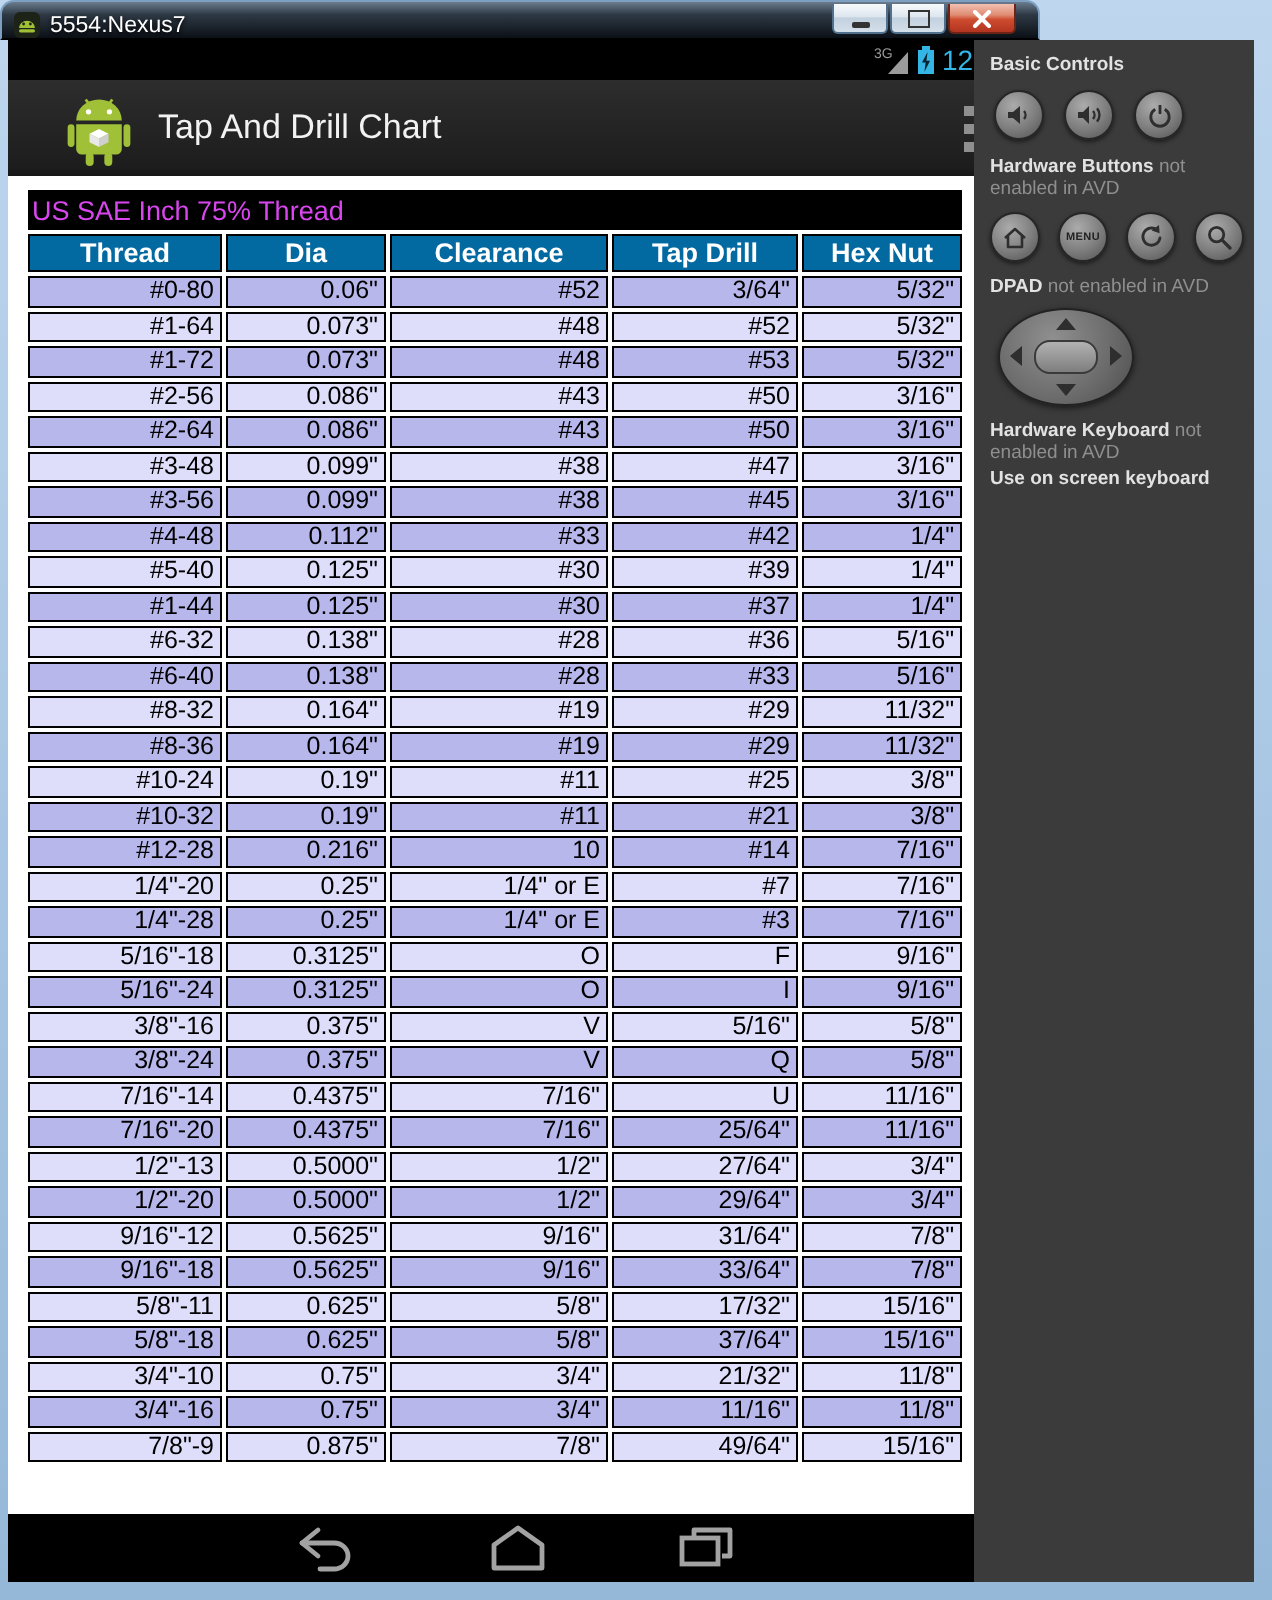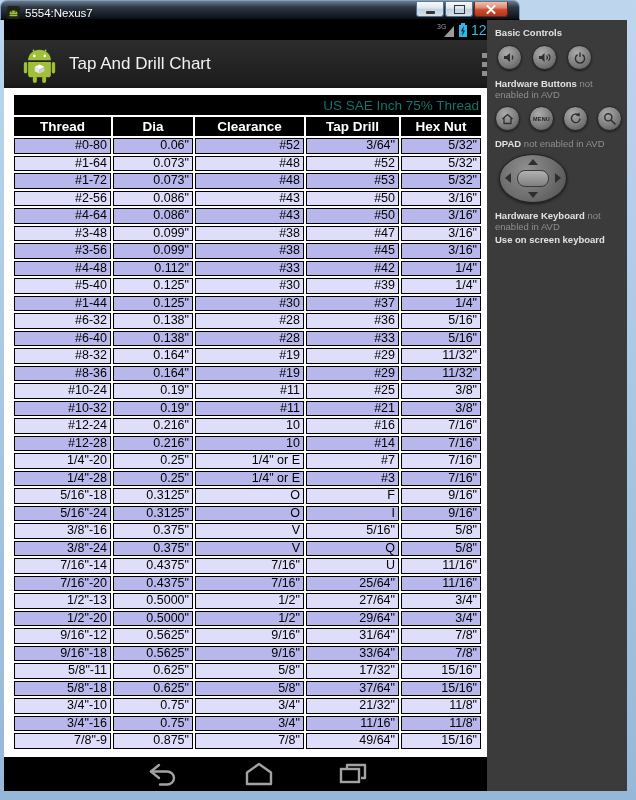--- a/index.html
+++ b/index.html
@@ -23,31 +23,31 @@
   .wbtn.min,.wbtn.max{width:28px;background:linear-gradient(180deg,#f7fafc 0%,#dde6ee 45%,#c2d1df 50%,#d4e0ea 100%);}
   .wbtn.close{width:34px;background:linear-gradient(180deg,#f2c0b2 0%,#de8a70 40%,#ce4c30 55%,#b23520 100%);border-color:#6d2315;}
   .minbar{width:9px;height:3px;background:#333;margin-top:6px;border-radius:1px;}
   .maxbox{width:9px;height:7px;border:1px solid #333;background:transparent;}
 
   
   .screen{position:absolute;left:4px;top:20px;width:505px;height:771px;background:#000;overflow:hidden;}
   .status-bar{height:20px;display:flex;justify-content:flex-end;align-items:center;gap:3px;padding-right:3px;background:#000;}
   .clock{color:#33b5e5;font-size:14px;}
   .action-bar{height:48px;background:linear-gradient(180deg,#2d2d2d 0%,#1d1d1d 90%,#161616 100%);
-    display:flex;align-items:center;padding-left:19px;position:relative;box-sizing:border-box;}
+    display:flex;align-items:center;padding-left:29px;position:relative;box-sizing:border-box;}
   .action-title{color:#f2f2f2;font-size:17px;margin-left:13px;}
   .overflow{position:absolute;right:22px;top:0;height:48px;display:flex;flex-direction:column;justify-content:center;gap:4px;cursor:pointer;}
   .overflow i{display:block;width:5px;height:5px;background:#8f8f8f;}
 
   .app-content{position:absolute;left:0;right:0;top:68px;bottom:34px;background:#fff;overflow:hidden;}
   table.chart{border-collapse:separate;border-spacing:2px;table-layout:fixed;
     width:471px;margin:5px 0 0 8px;background:#fff;}
   table.chart th,table.chart td{border:1px solid #000;overflow:hidden;white-space:nowrap;}
-  th.t-title{background:#000;color:#0f766e;font-weight:normal;font-size:13.5px;height:16px;text-align:right;}
-  th.col{background:#000000;color:#fff;font-weight:bold;font-size:13.5px;height:15px;text-align:center;}
+  th.t-title{background:#000;color:#d946ef;font-weight:normal;font-size:13.5px;height:16px;text-align:left;}
+  th.col{background:#0369a1;color:#fff;font-weight:bold;font-size:13.5px;height:15px;text-align:center;}
   table.chart td{height:13.5px;line-height:13.5px;font-size:12.5px;color:#000;text-align:right;padding:0 3px 0 0;}
   tr.dark td{background:#b7b7ec;}
   tr.light td{background:#dedefa;}
 
   .nav-bar{position:absolute;left:0;right:0;bottom:0;height:34px;background:#000;
     display:flex;align-items:center;justify-content:center;gap:64px;}
   .nav-bar svg{display:block;}
 
   
   .sidebar{position:absolute;left:487px;top:20px;width:140px;height:771px;background:#3b3b3b;
@@ -182,21 +182,21 @@
             <td>5/32"</td>
           </tr>
           <tr class="light">
             <td>#2-56</td>
             <td>0.086"</td>
             <td>#43</td>
             <td>#50</td>
             <td>3/16"</td>
           </tr>
           <tr class="dark">
-            <td>#4-64</td>
+            <td>#2-64</td>
             <td>0.086"</td>
             <td>#43</td>
             <td>#50</td>
             <td>3/16"</td>
           </tr>
           <tr class="light">
             <td>#3-48</td>
             <td>0.099"</td>
             <td>#38</td>
             <td>#47</td>
@@ -264,27 +264,20 @@
             <td>#11</td>
             <td>#25</td>
             <td>3/8"</td>
           </tr>
           <tr class="dark">
             <td>#10-32</td>
             <td>0.19"</td>
             <td>#11</td>
             <td>#21</td>
             <td>3/8"</td>
-          </tr>
-          <tr class="light">
-            <td>#12-24</td>
-            <td>0.216"</td>
-            <td>10</td>
-            <td>#16</td>
-            <td>7/16"</td>
           </tr>
           <tr class="dark">
             <td>#12-28</td>
             <td>0.216"</td>
             <td>10</td>
             <td>#14</td>
             <td>7/16"</td>
           </tr>
           <tr class="light">
             <td>1/4"-20</td>

